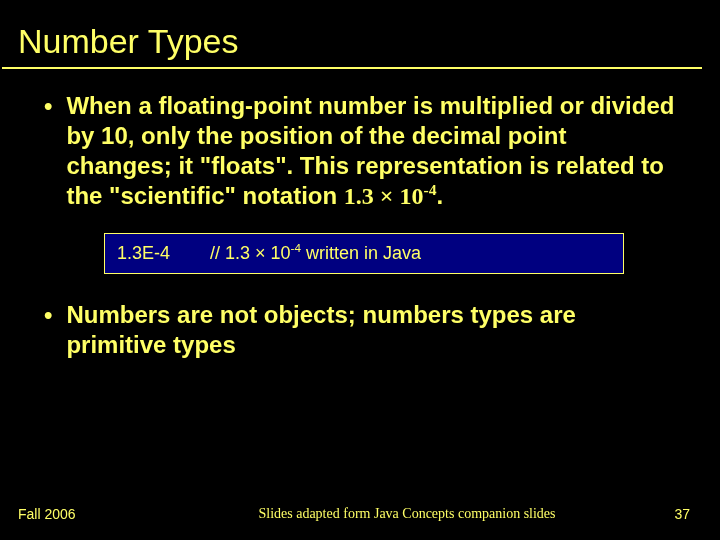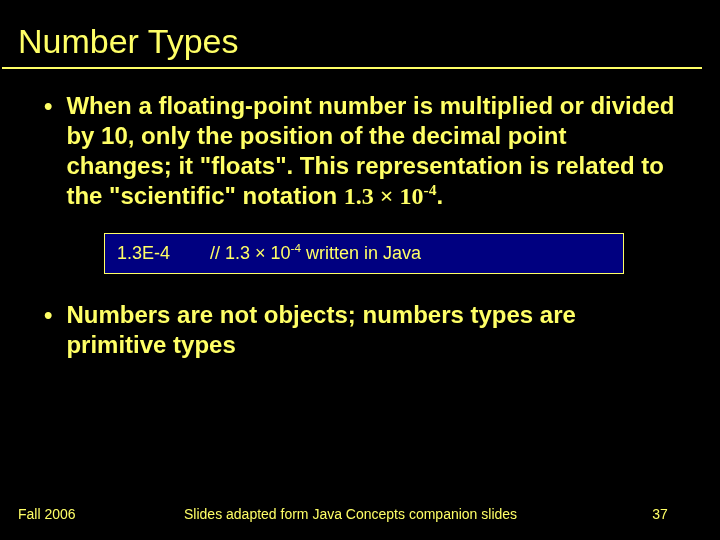--- a/index.html
+++ b/index.html
@@ -75,22 +75,22 @@
     left: 0;
     right: 12px;
     bottom: 18px;
     color: #ffff66;
     font-size: 14px;
     display: flex;
     align-items: center;
     padding: 0 18px;
   }
   .footer .left { flex: 0 0 150px; }
-  .footer .center { flex: 1 1 auto; text-align: left; padding-left: 16px; }
-  .footer .right { flex: 0 0 60px; text-align: center; }
+  .footer .center { flex: 1 1 auto; text-align: center; padding-left: 16px; font-family: Liberation Serif, serif; }
+  .footer .right { flex: 0 0 60px; text-align: right; }
 </style>
 </head>
 <body>
 
 <div class="slide">
 
   <div class="title">Number Types</div>
   <hr class="rule">
 
   <div class="content">

